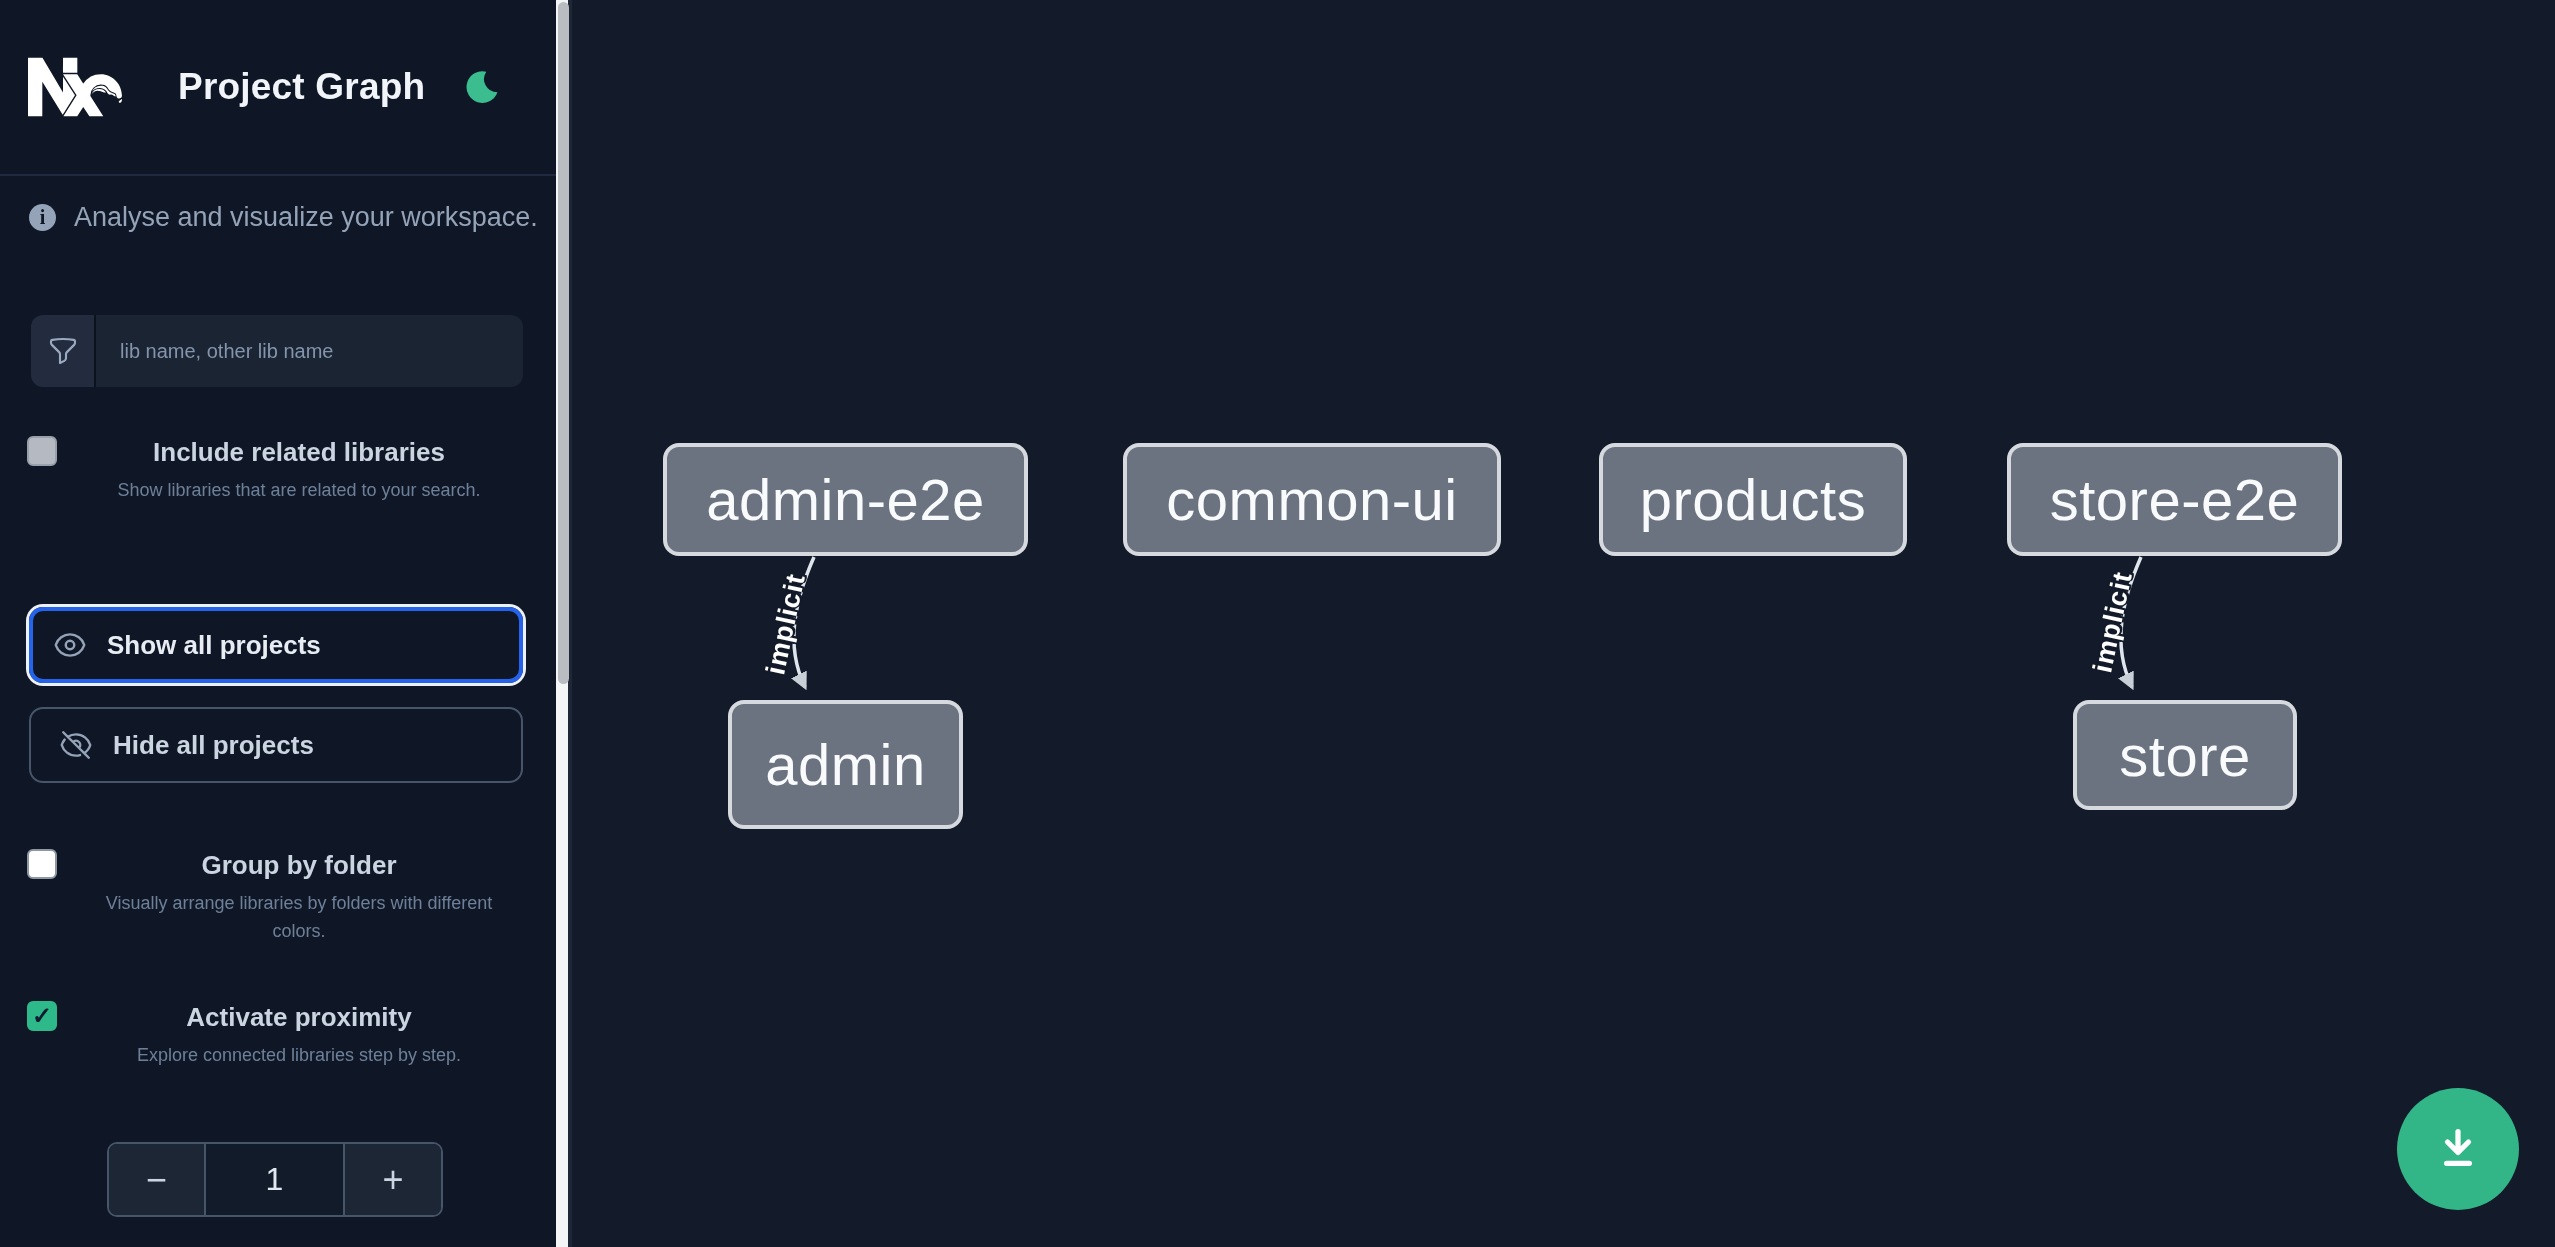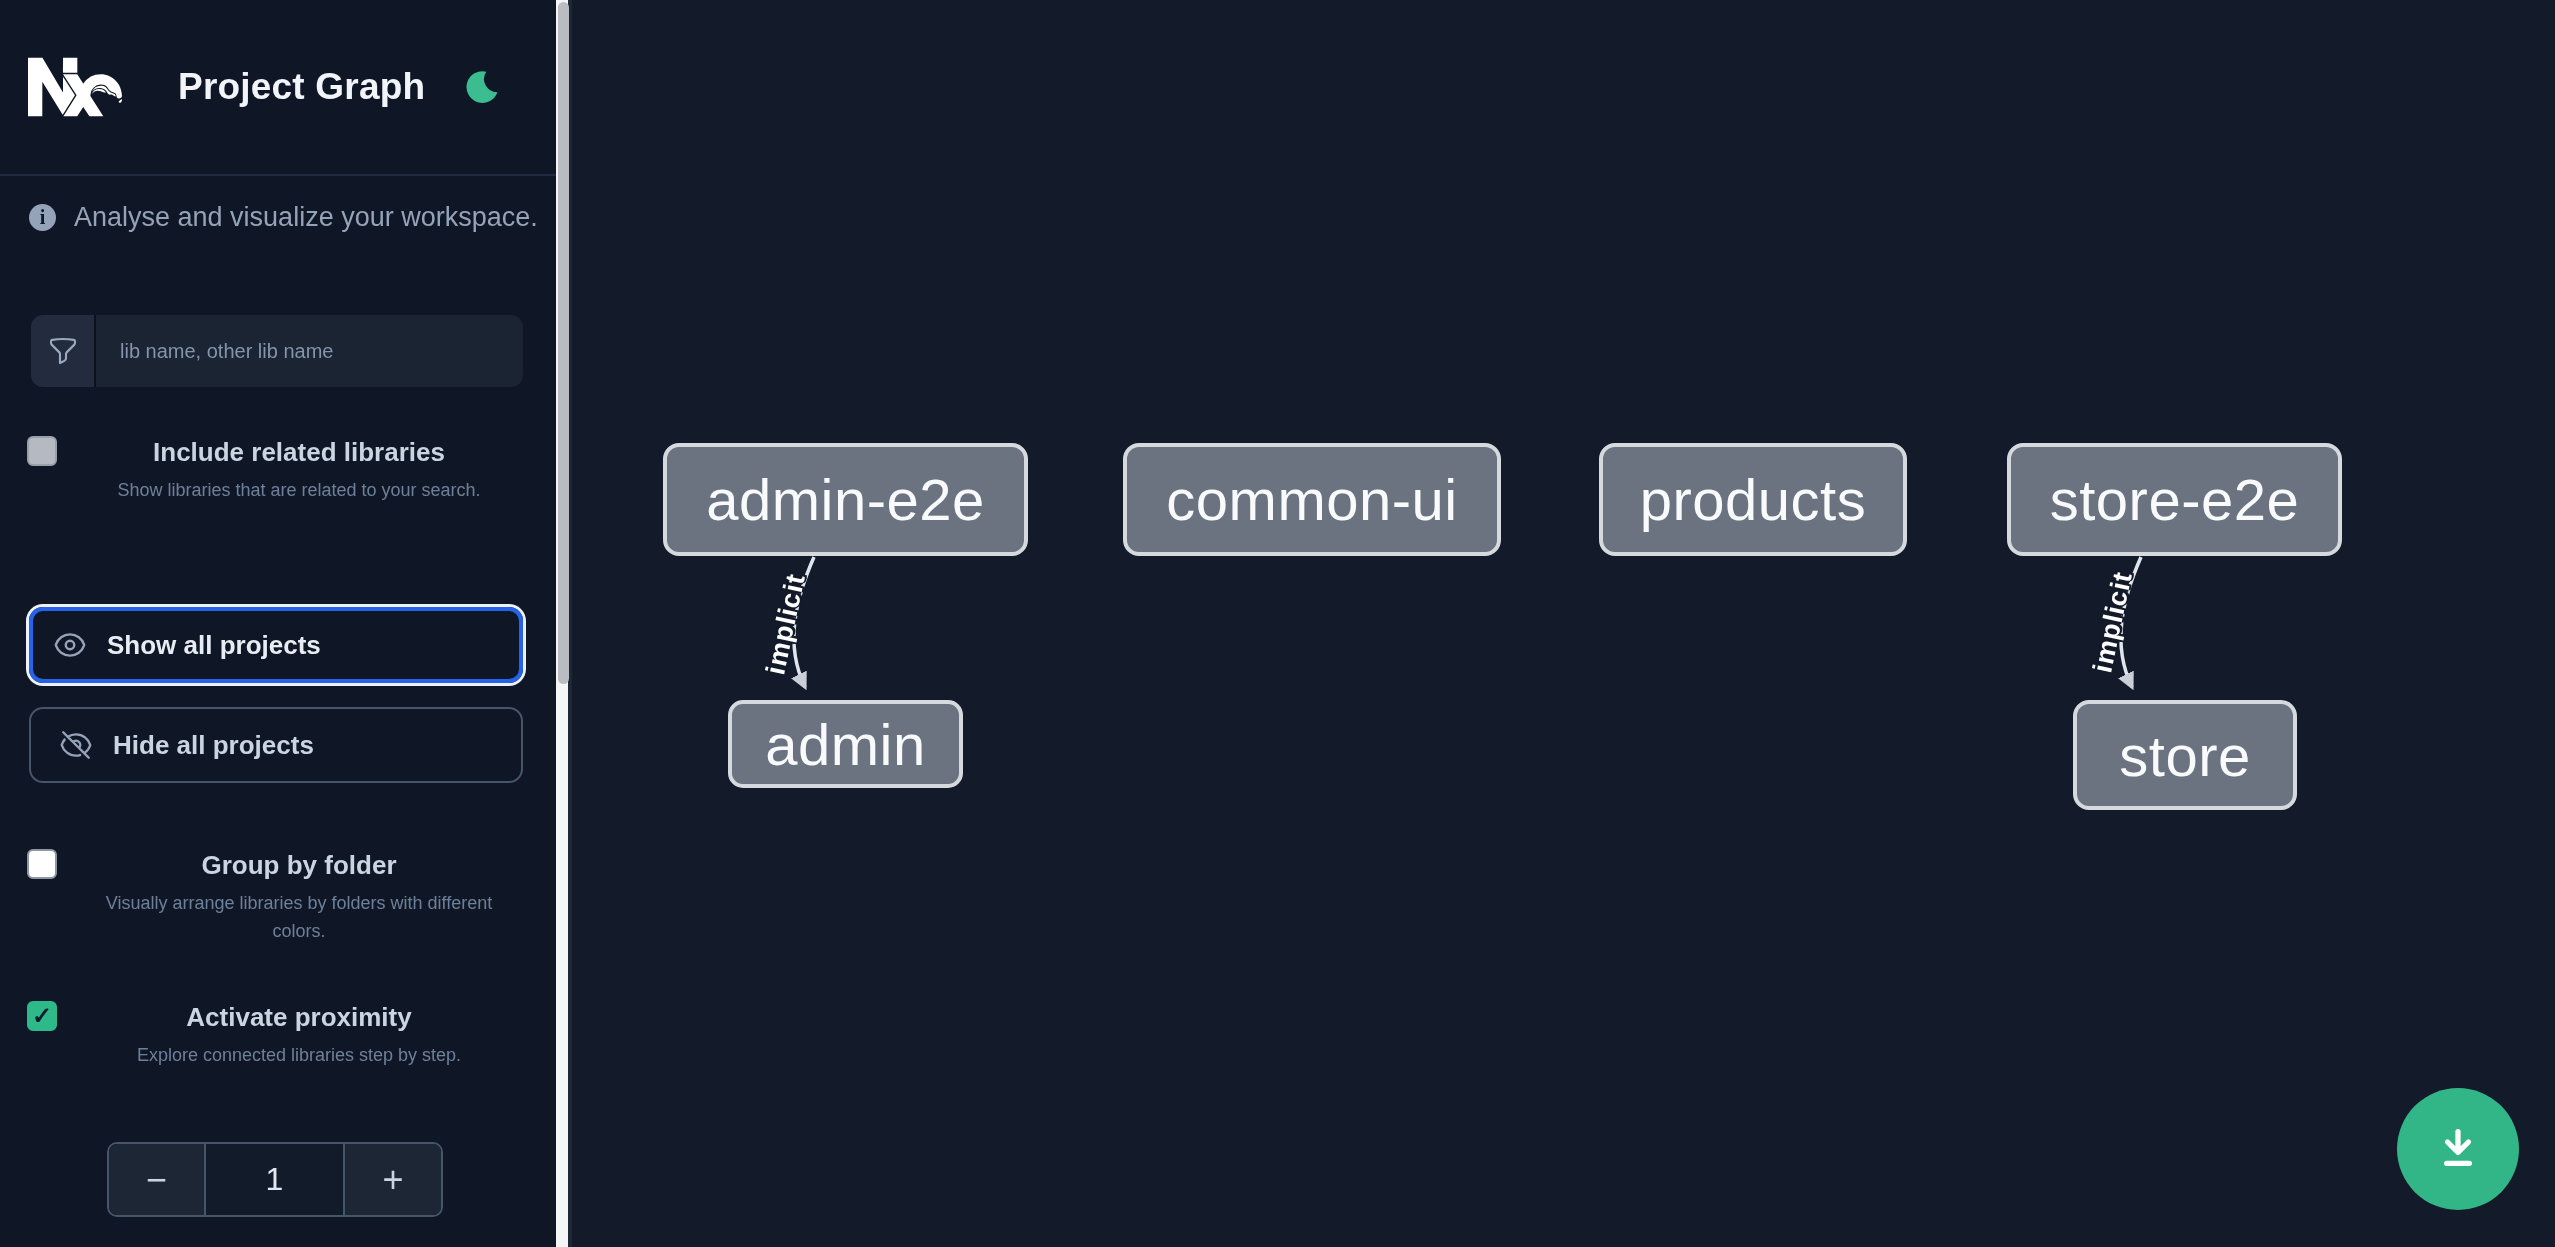--- a/index.html
+++ b/index.html
@@ -260,21 +260,21 @@
       <path d="M1569,557 C1551,598 1539,644 1560,687" fill="none" stroke="#dfe5ec" stroke-width="3.5" marker-end="url(#arrow)"></path>
     </svg>
 
     <span class="edge-label" style="left:214px;top:624px;">implicit</span>
     <span class="edge-label" style="left:1541px;top:622px;">implicit</span>
 
     <div class="node" style="left:91px;top:443px;width:365px;height:113px;">admin-e2e</div>
     <div class="node" style="left:551px;top:443px;width:378px;height:113px;">common-ui</div>
     <div class="node" style="left:1027px;top:443px;width:308px;height:113px;">products</div>
     <div class="node" style="left:1435px;top:443px;width:335px;height:113px;">store-e2e</div>
-    <div class="node" style="left:156px;top:700px;width:235px;height:88px;border-radius:15px;">admin</div>
+    <div class="node" style="left:156px;top:700px;width:235px;height:129px;">admin</div>
     <div class="node" style="left:1501px;top:700px;width:224px;height:110px;">store</div>
 
     <button class="fab">
       <svg width="56" height="56" viewBox="0 0 48 48" fill="none">
         <path d="M24 9 V25 M15 18 L24 27 L33 18" stroke="#ffffff" stroke-width="4.5" stroke-linecap="round" stroke-linejoin="round"></path>
         <rect x="12" y="34" width="24" height="4.5" rx="2.25" fill="#ffffff"></rect>
       </svg>
     </button>
 
   </main>

